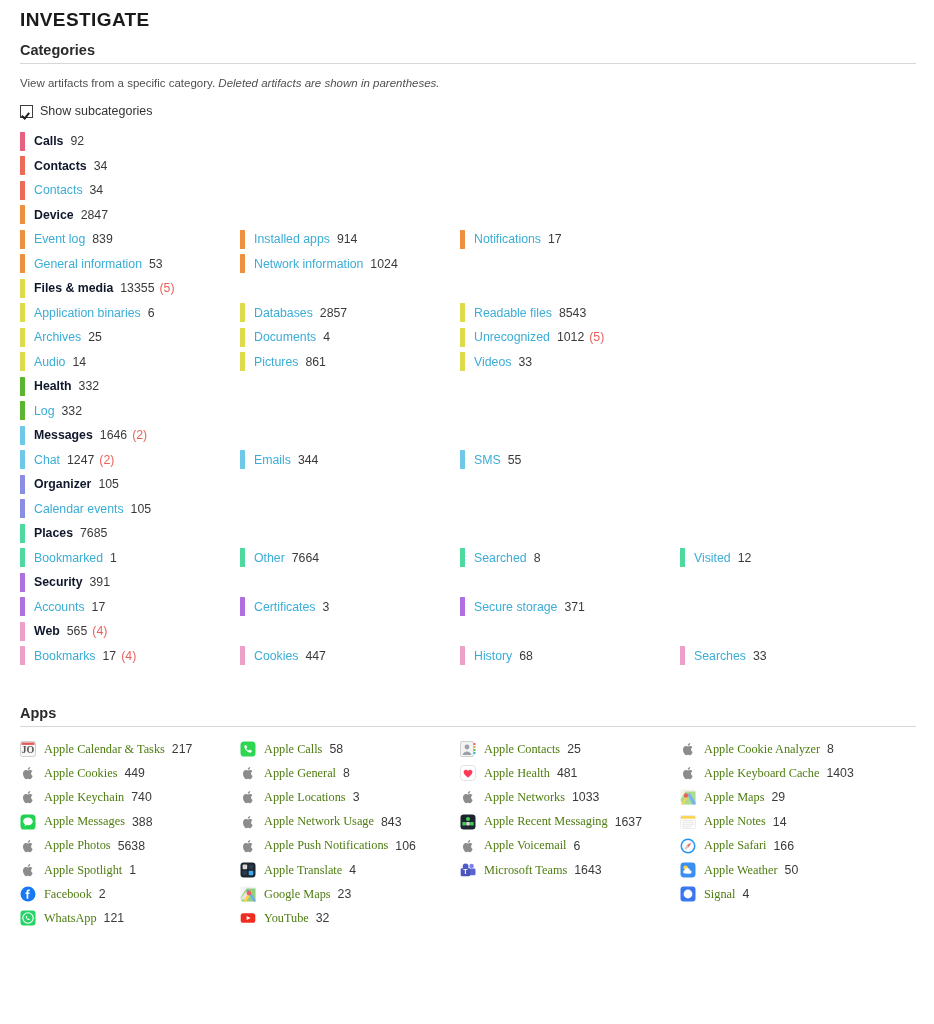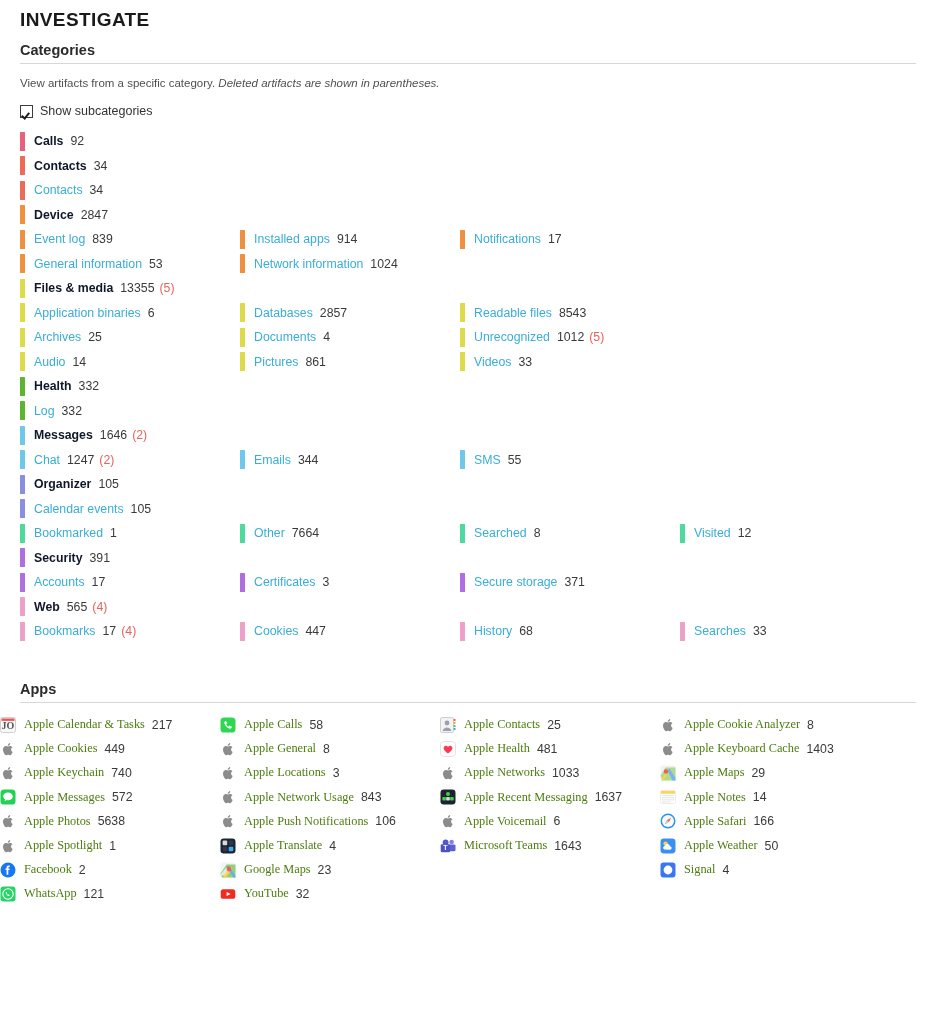--- a/index.html
+++ b/index.html
@@ -110,20 +110,21 @@
     font-size: 12.3px;
     color: #e8625c;
     white-space: nowrap;
   }
   .spacer { height: 24.5px; }
 
   
   .apps {
     display: grid;
     grid-template-columns: 220px 220px 220px 254px;
+    padding-left: 20px;
     padding-top: 10px;
   }
   .appentry {
     display: flex;
     align-items: center;
     height: 24.2px;
   }
   .appicon {
     width: 16px; height: 16px;
     flex: 0 0 auto;
@@ -441,20 +442,27 @@
           <div class="cell">
             <div class="spacer"></div>
           </div>
           <div class="cell">
             <div class="spacer"></div>
           </div>
         </div>
       </div>
       <div class="catgroup">
         <div class="grid4">
+          <div class="cell">
+            <div class="entry parent">
+              <span class="swatch" style="background: rgb(78, 217, 159);"></span>
+              <span class="lbl">Places</span>
+              <span class="cnt">7685</span>
+            </div>
+          </div>
           <div class="cell"></div>
           <div class="cell"></div>
           <div class="cell"></div>
         </div>
         <div class="grid4">
           <div class="cell">
             <div class="entry">
               <span class="swatch" style="background: rgb(78, 217, 159);"></span>
               <span class="lbl">Bookmarked</span>
               <span class="cnt">1</span>
@@ -609,21 +617,21 @@
           <span class="cnt">740</span>
         </div>
         <div class="appentry">
           <span class="appicon">
             <svg width="16" height="16" viewBox="0 0 16 16">
               <rect x="0.5" y="0.5" width="15" height="15" rx="3.6" fill="#1fd251"></rect>
               <path d="M8 3.4c-2.7 0-4.8 1.7-4.8 3.9 0 1.3.7 2.4 1.9 3.1-.1.6-.5 1.3-.9 1.8.9-.2 1.8-.6 2.4-1.1.5.1.9.2 1.4.2 2.7 0 4.8-1.7 4.8-3.9S10.7 3.4 8 3.4z" fill="#fff"></path>
             </svg>
           </span>
           <span class="lbl">Apple Messages</span>
-          <span class="cnt">572</span>
+          <span class="cnt">388</span>
         </div>
         <div class="appentry">
           <span class="appicon">
             <svg width="16" height="16" viewBox="0 0 16 16">
               <path d="M11.1 8.5c0-1.5 1.2-2.2 1.3-2.3-.7-1-1.8-1.2-2.2-1.2-.9-.1-1.8.5-2.2.5-.5 0-1.2-.5-2-.5-1 0-2 .6-2.5 1.6-1.1 1.9-.3 4.6.8 6.1.5.7 1.1 1.5 1.9 1.5.8 0 1-.5 1.9-.5s1.1.5 1.9.5 1.3-.7 1.8-1.5c.6-.9.8-1.7.8-1.8-.1 0-1.5-.6-1.5-2.4z" fill="#8c8c8c"></path>
               <path d="M9.6 3.9c.4-.5.7-1.2.6-1.9-.6 0-1.4.4-1.8.9-.4.5-.7 1.2-.6 1.8.7.1 1.4-.3 1.8-.8z" fill="#8c8c8c"></path>
             </svg>
           </span>
           <span class="lbl">Apple Photos</span>
           <span class="cnt">5638</span>

